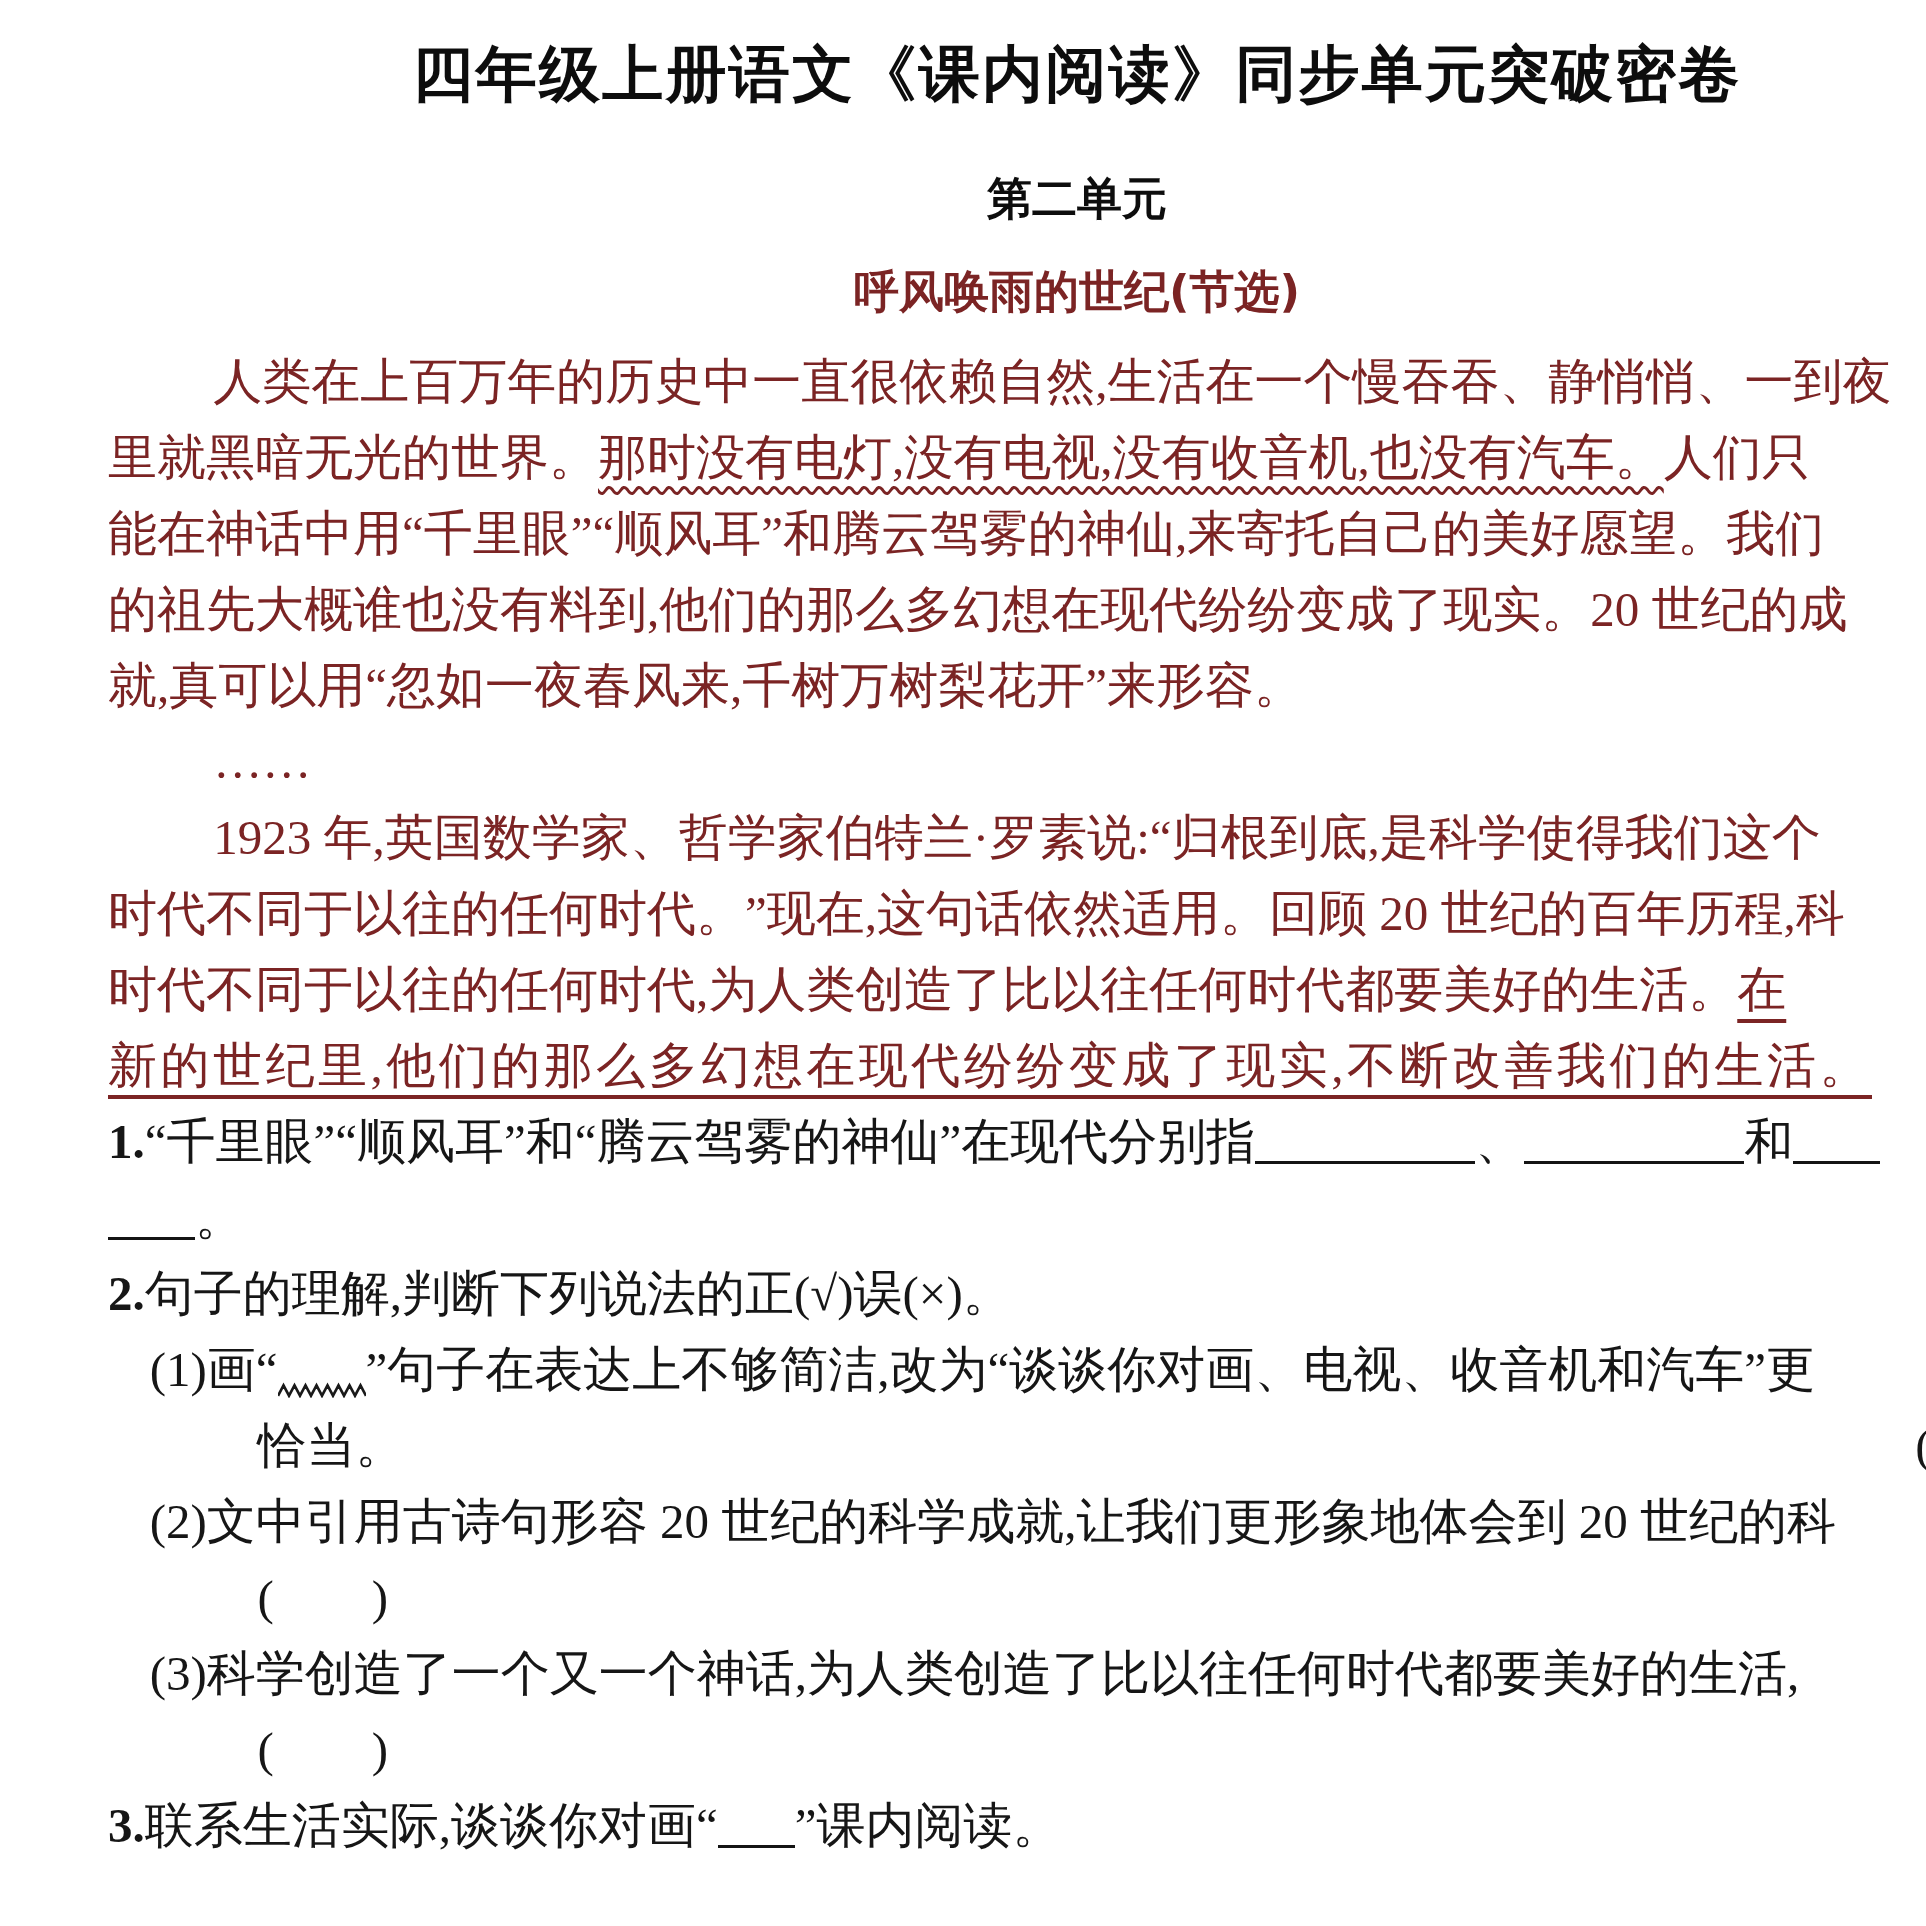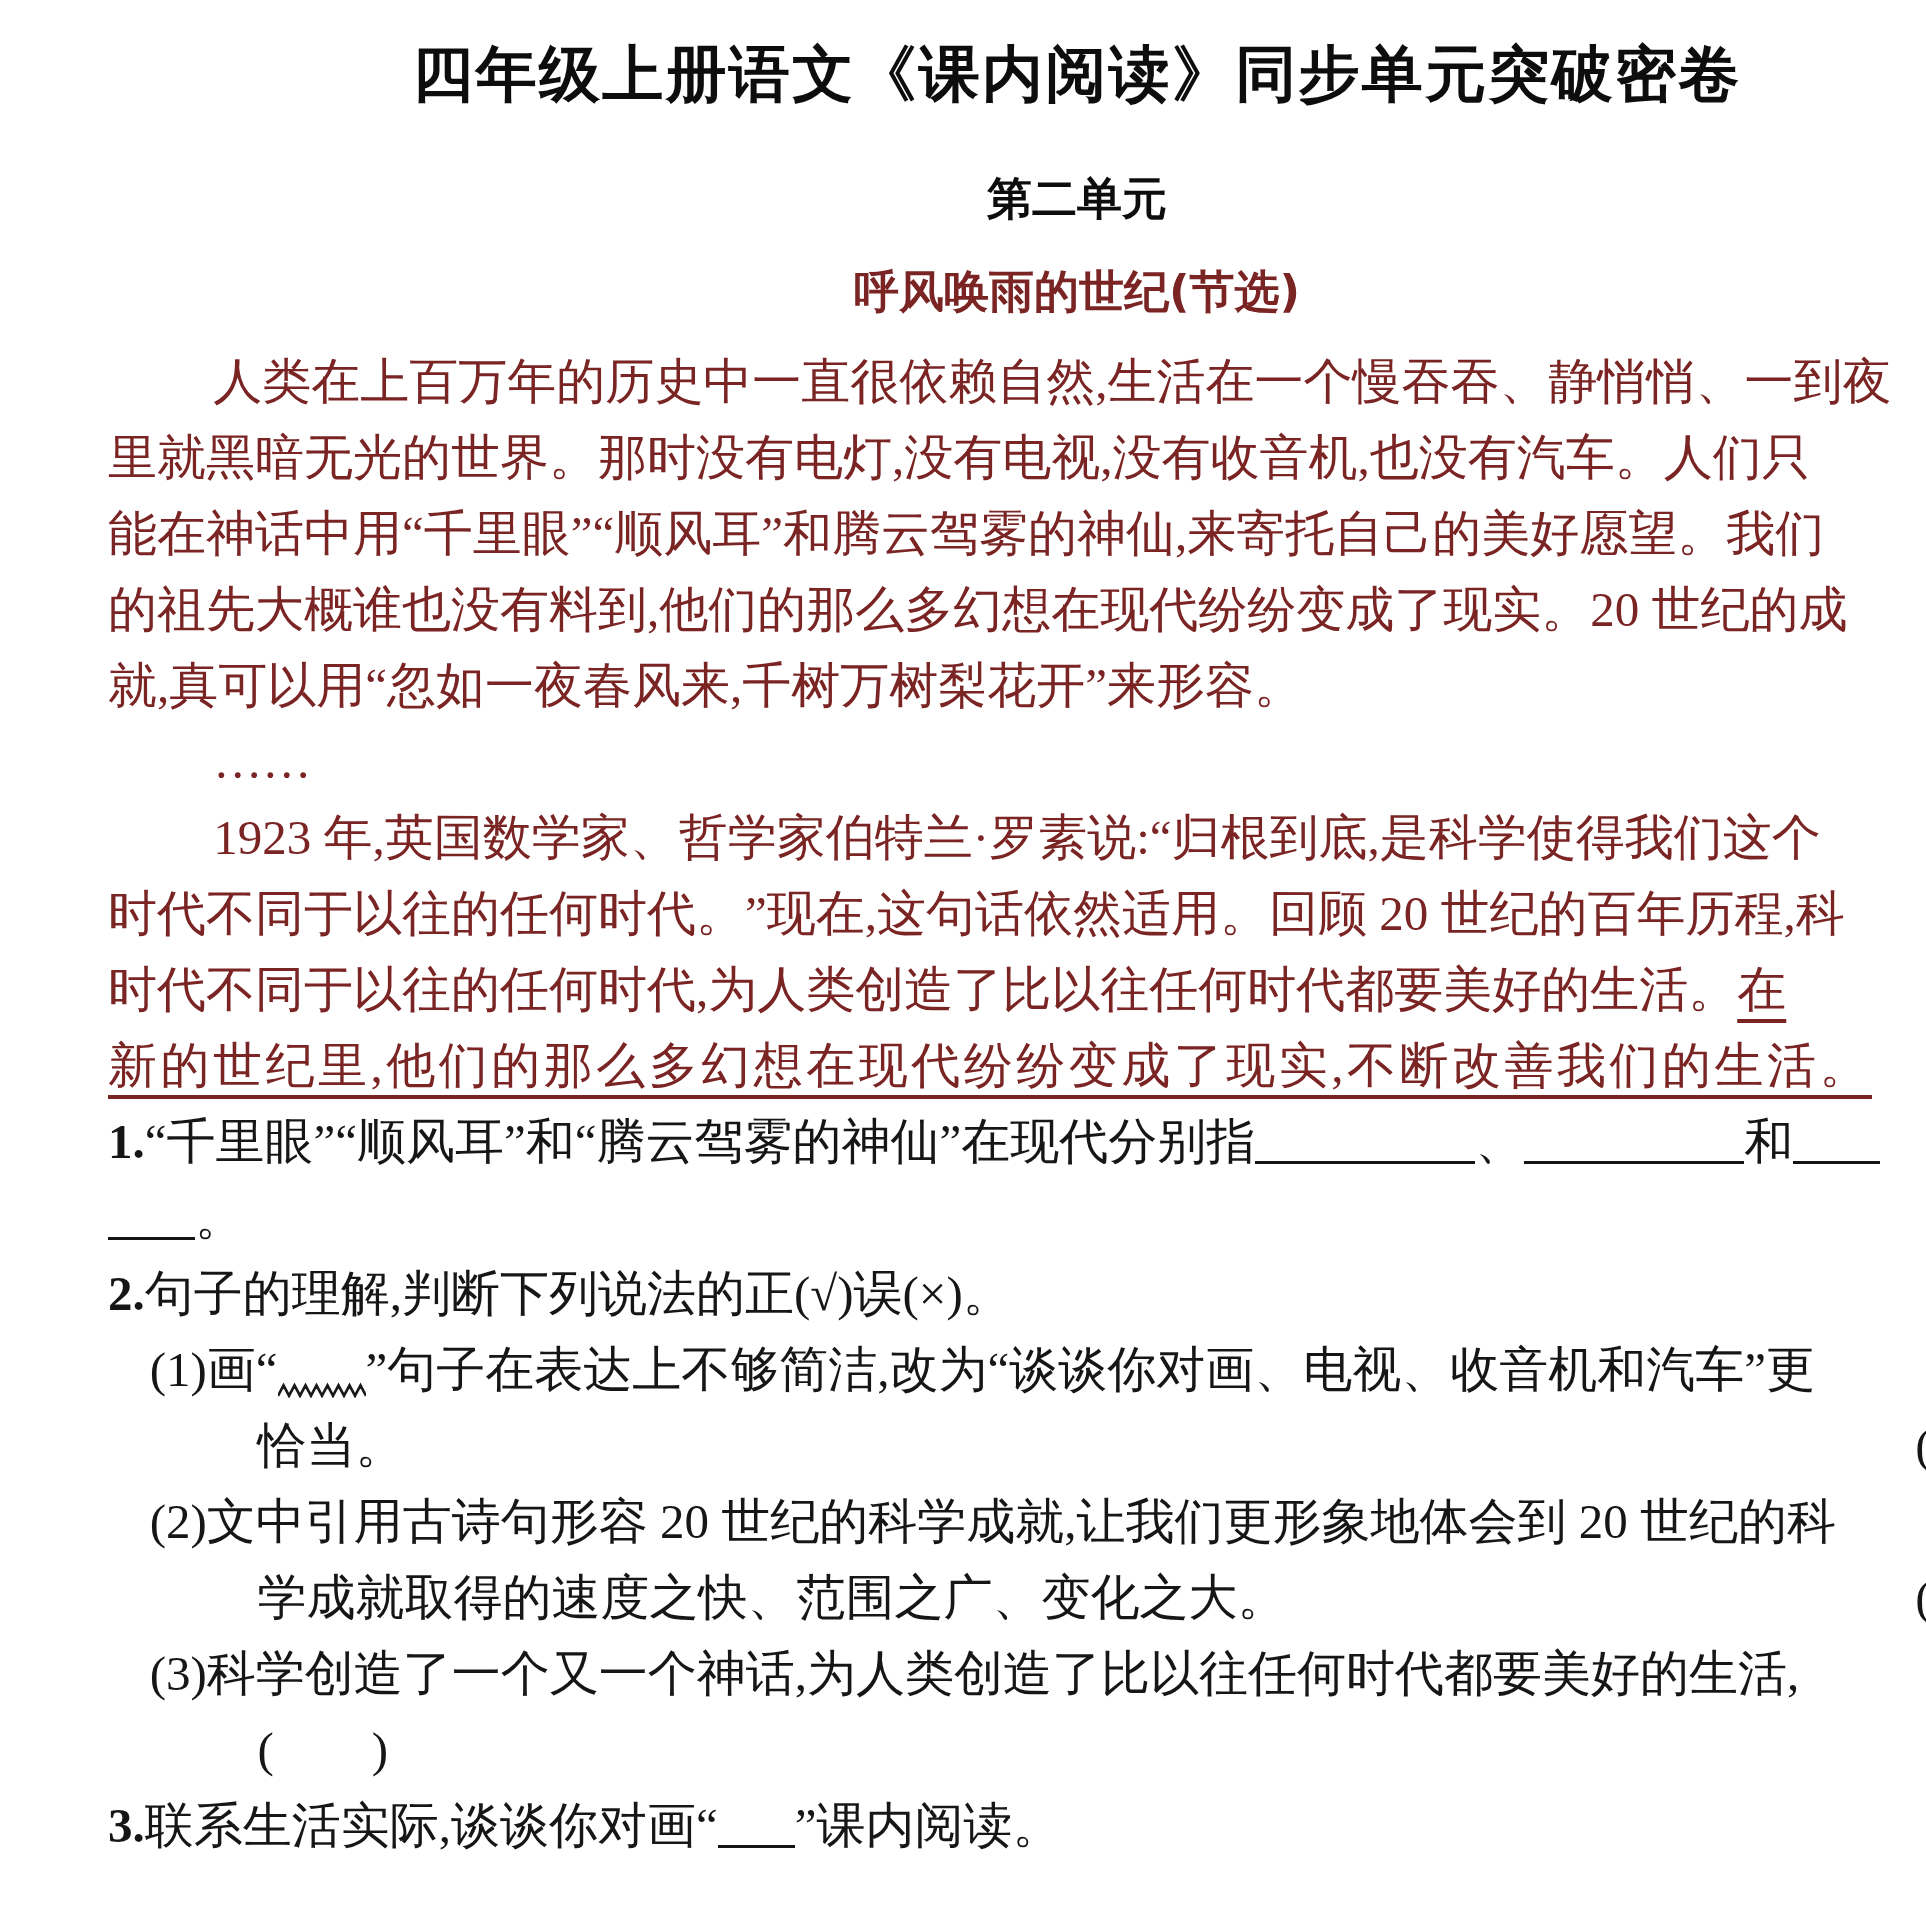--- a/index.html
+++ b/index.html
@@ -26,21 +26,21 @@
     font-weight:bold;font-size:45px;line-height:54px;
     text-align:center;color:#7b2424;white-space:nowrap;
   }
   .h-red.first{margin-top:39px;}
   
   .red{color:#7b2424;}
   .pline{line-height:76px;white-space:nowrap;}
   .indent{padding-left:2.15em;}
   .p1{margin-top:25.4px;}
   .wavy{
-    text-decoration-style:wavy;
+    text-decoration:underline;text-decoration-style:wavy;
     text-decoration-color:#7b2424;text-decoration-thickness:2.7px;
     text-underline-offset:0.24em;
   }
   .ul{
     text-decoration:underline;text-decoration-color:#7b2424;
     text-decoration-thickness:3.9px;text-underline-offset:0.26em;
   }
   .stretch{letter-spacing:3.5px;}
   
   .qline{line-height:76px;white-space:nowrap;color:#161616;}
@@ -98,21 +98,20 @@
     <div class="qline sub"><span>(1)画“</span><svg class="zigzag" viewBox="0 0 80 14" preserveAspectRatio="none">
           <polyline points="0,12 5,3 10,12 15,3 20,12 25,3 30,12 35,3 40,12 45,3 50,12 55,3 60,12 65,3 70,12 75,3 80,12" fill="none" stroke="#1a1a1a" stroke-width="2.4"></polyline>
         </svg><span>”句子在表达上不够简洁,改为“谈谈你对画、电视、收音机和汽车”更</span></div>
     <div class="qline cont tf">
         <span>恰当。</span>
         <span class="paren">(　　)</span>
       </div>
 
     <div class="qline sub">(2)文中引用古诗句形容 20 世纪的科学成就,让我们更形象地体会到 20 世纪的科</div>
     <div class="qline cont tf">
-        <span>学成就取得的速度之快、范围之广、变化之大。</span>
         <span class="paren">(　　)</span>
       </div>
 
     <div class="qline sub">(3)科学创造了一个又一个神话,为人类创造了比以往任何时代都要美好的生活,</div>
     <div class="qline cont tf">
         <span class="paren">(　　)</span>
       </div>
   </div>
 
   <div>

